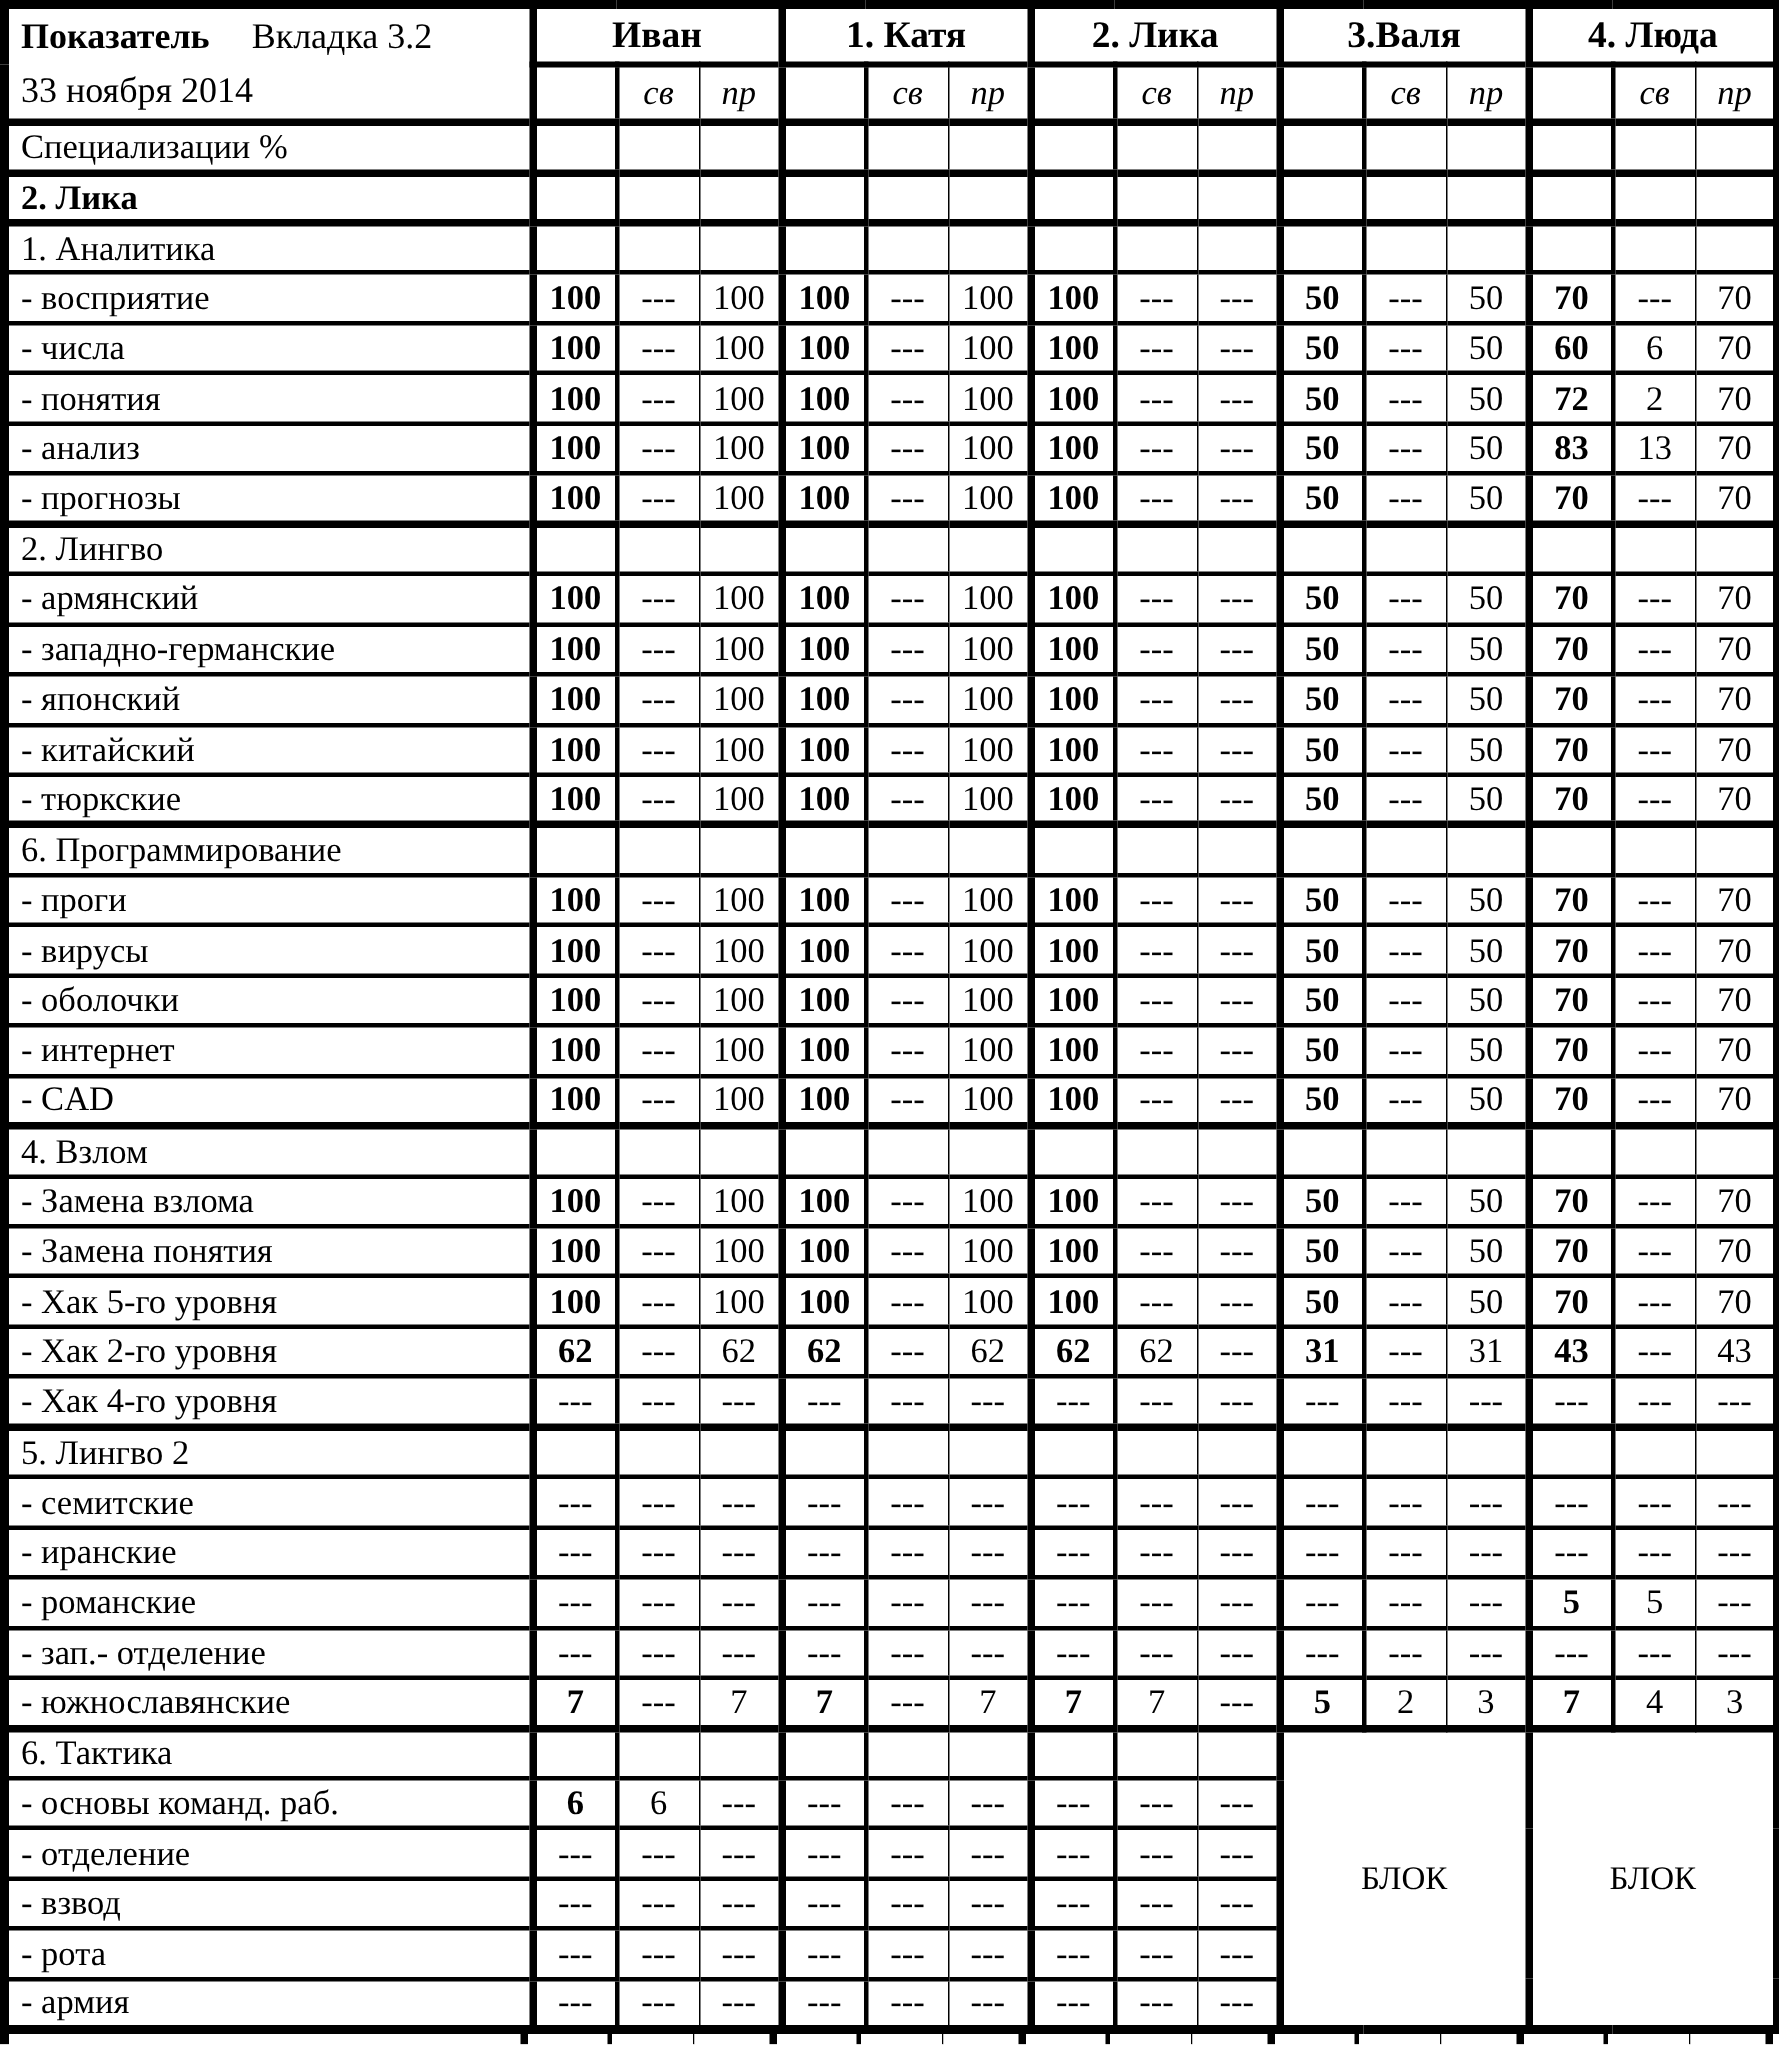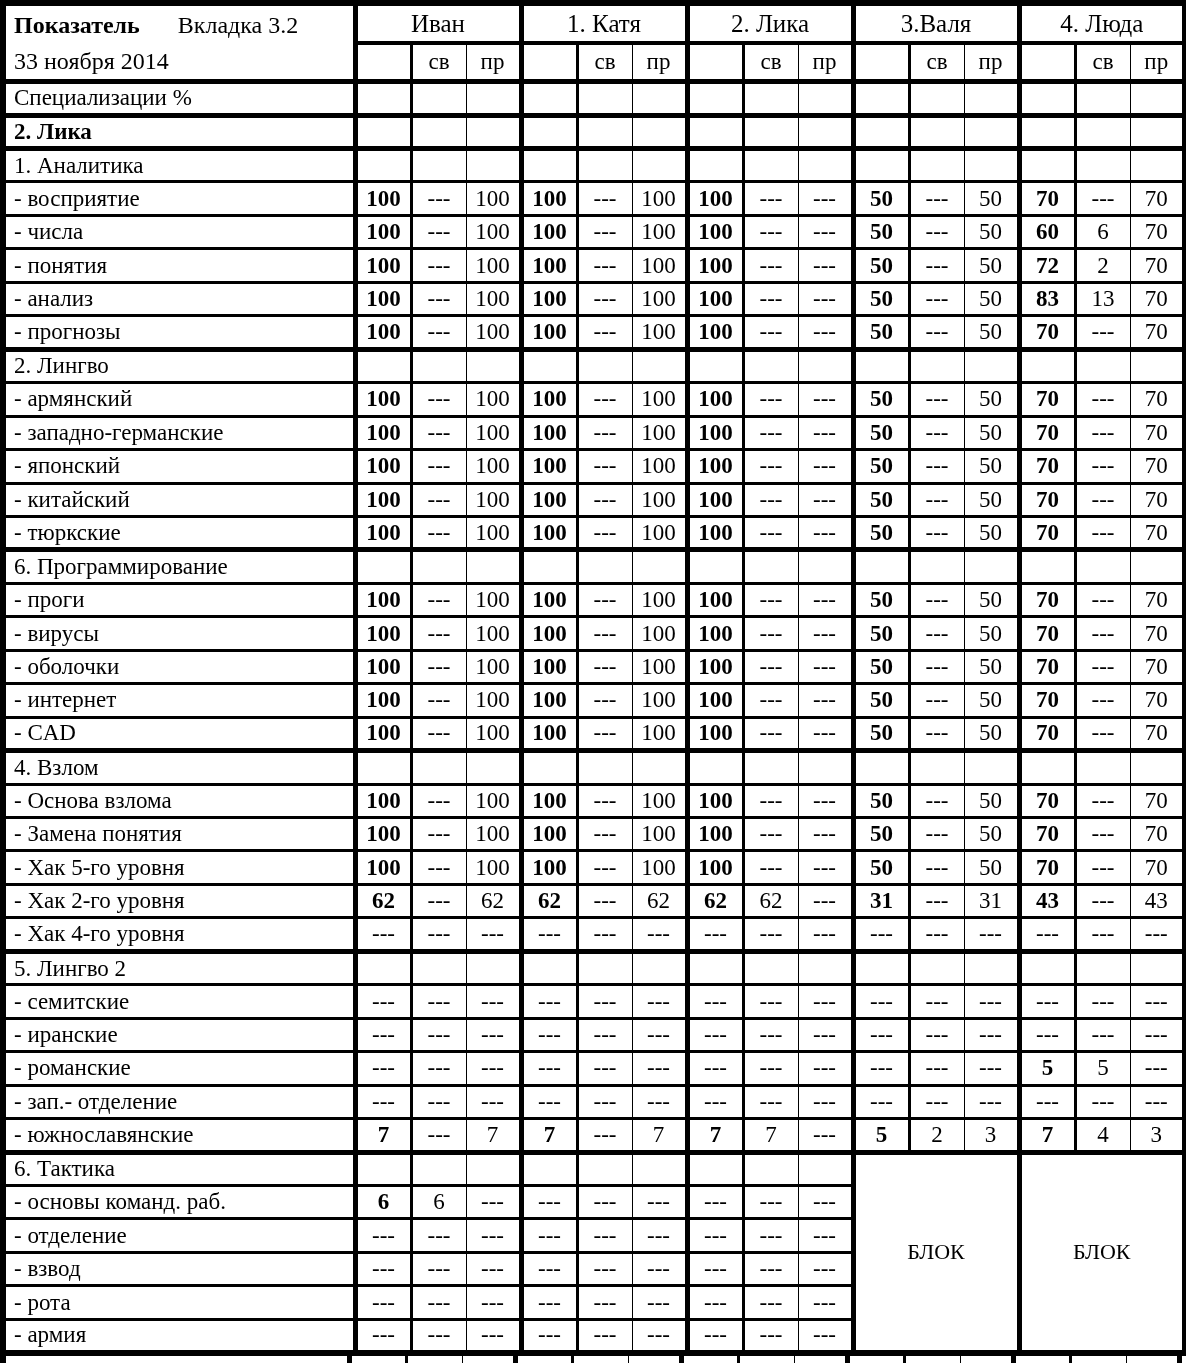--- a/index.html
+++ b/index.html
@@ -19,30 +19,30 @@
     font-size:23px;color:#000;
     text-align:center;vertical-align:middle;
     overflow:hidden;white-space:nowrap;
   }
   td.lab{text-align:left;padding-left:8px;border-right:5px solid #000;}
   td.c0{border-left:5px solid #000;border-right:3px solid #000;}
   td.c1{border-right:1px solid #000;}
   td.c2{border-right:5px solid #000;}
   td.b, .b{font-weight:700;}
   td.pname{
-    font-weight:400;font-size:25px;
+    font-weight:700;font-size:25px;
     border-left:5px solid #000;border-right:5px solid #000;border-bottom:4px solid #000;margin-top:12px;
   }
   tr.h1{height:38px;}
-  tr.h2row{height:36px;}
+  tr.h2row{height:36px;font-style:italic;}
   tr{height:33px;}
   tr.spec > td, tr.grp > td, tr.sec > td{border-top:5px solid #000;}
   td.headcell{vertical-align:middle;}
   td.headcell .ln{line-height:36px;font-size:24px;}
-  td.headcell .tab{margin-left:38px;font-weight:400;}
+  td.headcell .tab{margin-left:28px;font-weight:400;}
   td.block{
     border-left:5px solid #000;border-right:5px solid #000;
     font-size:22px;text-align:center;
   }
   .sliver{display:flex;width:1186px;height:7px;background:#fff;}
   .sliver > div{box-sizing:border-box;height:100%;background:#fff;}
 </style>
 </head>
 <body>
 
@@ -467,21 +467,21 @@
           <td class="c1"></td>
           <td class="c2"></td>
           <td class="c0"></td>
           <td class="c1"></td>
           <td class="c2"></td>
           <td class="c0"></td>
           <td class="c1"></td>
           <td class="c2"></td>
         </tr>
         <tr>
-          <td class="lab">- Основа взлома</td>
+          <td class="lab">- Замена взлома</td>
           <td class="c0 b">100</td>
           <td class="c1">---</td>
           <td class="c2">100</td>
           <td class="c0 b">100</td>
           <td class="c1">---</td>
           <td class="c2">100</td>
           <td class="c0 b">100</td>
           <td class="c1">---</td>
           <td class="c2">---</td>
           <td class="c0 b">50</td>

